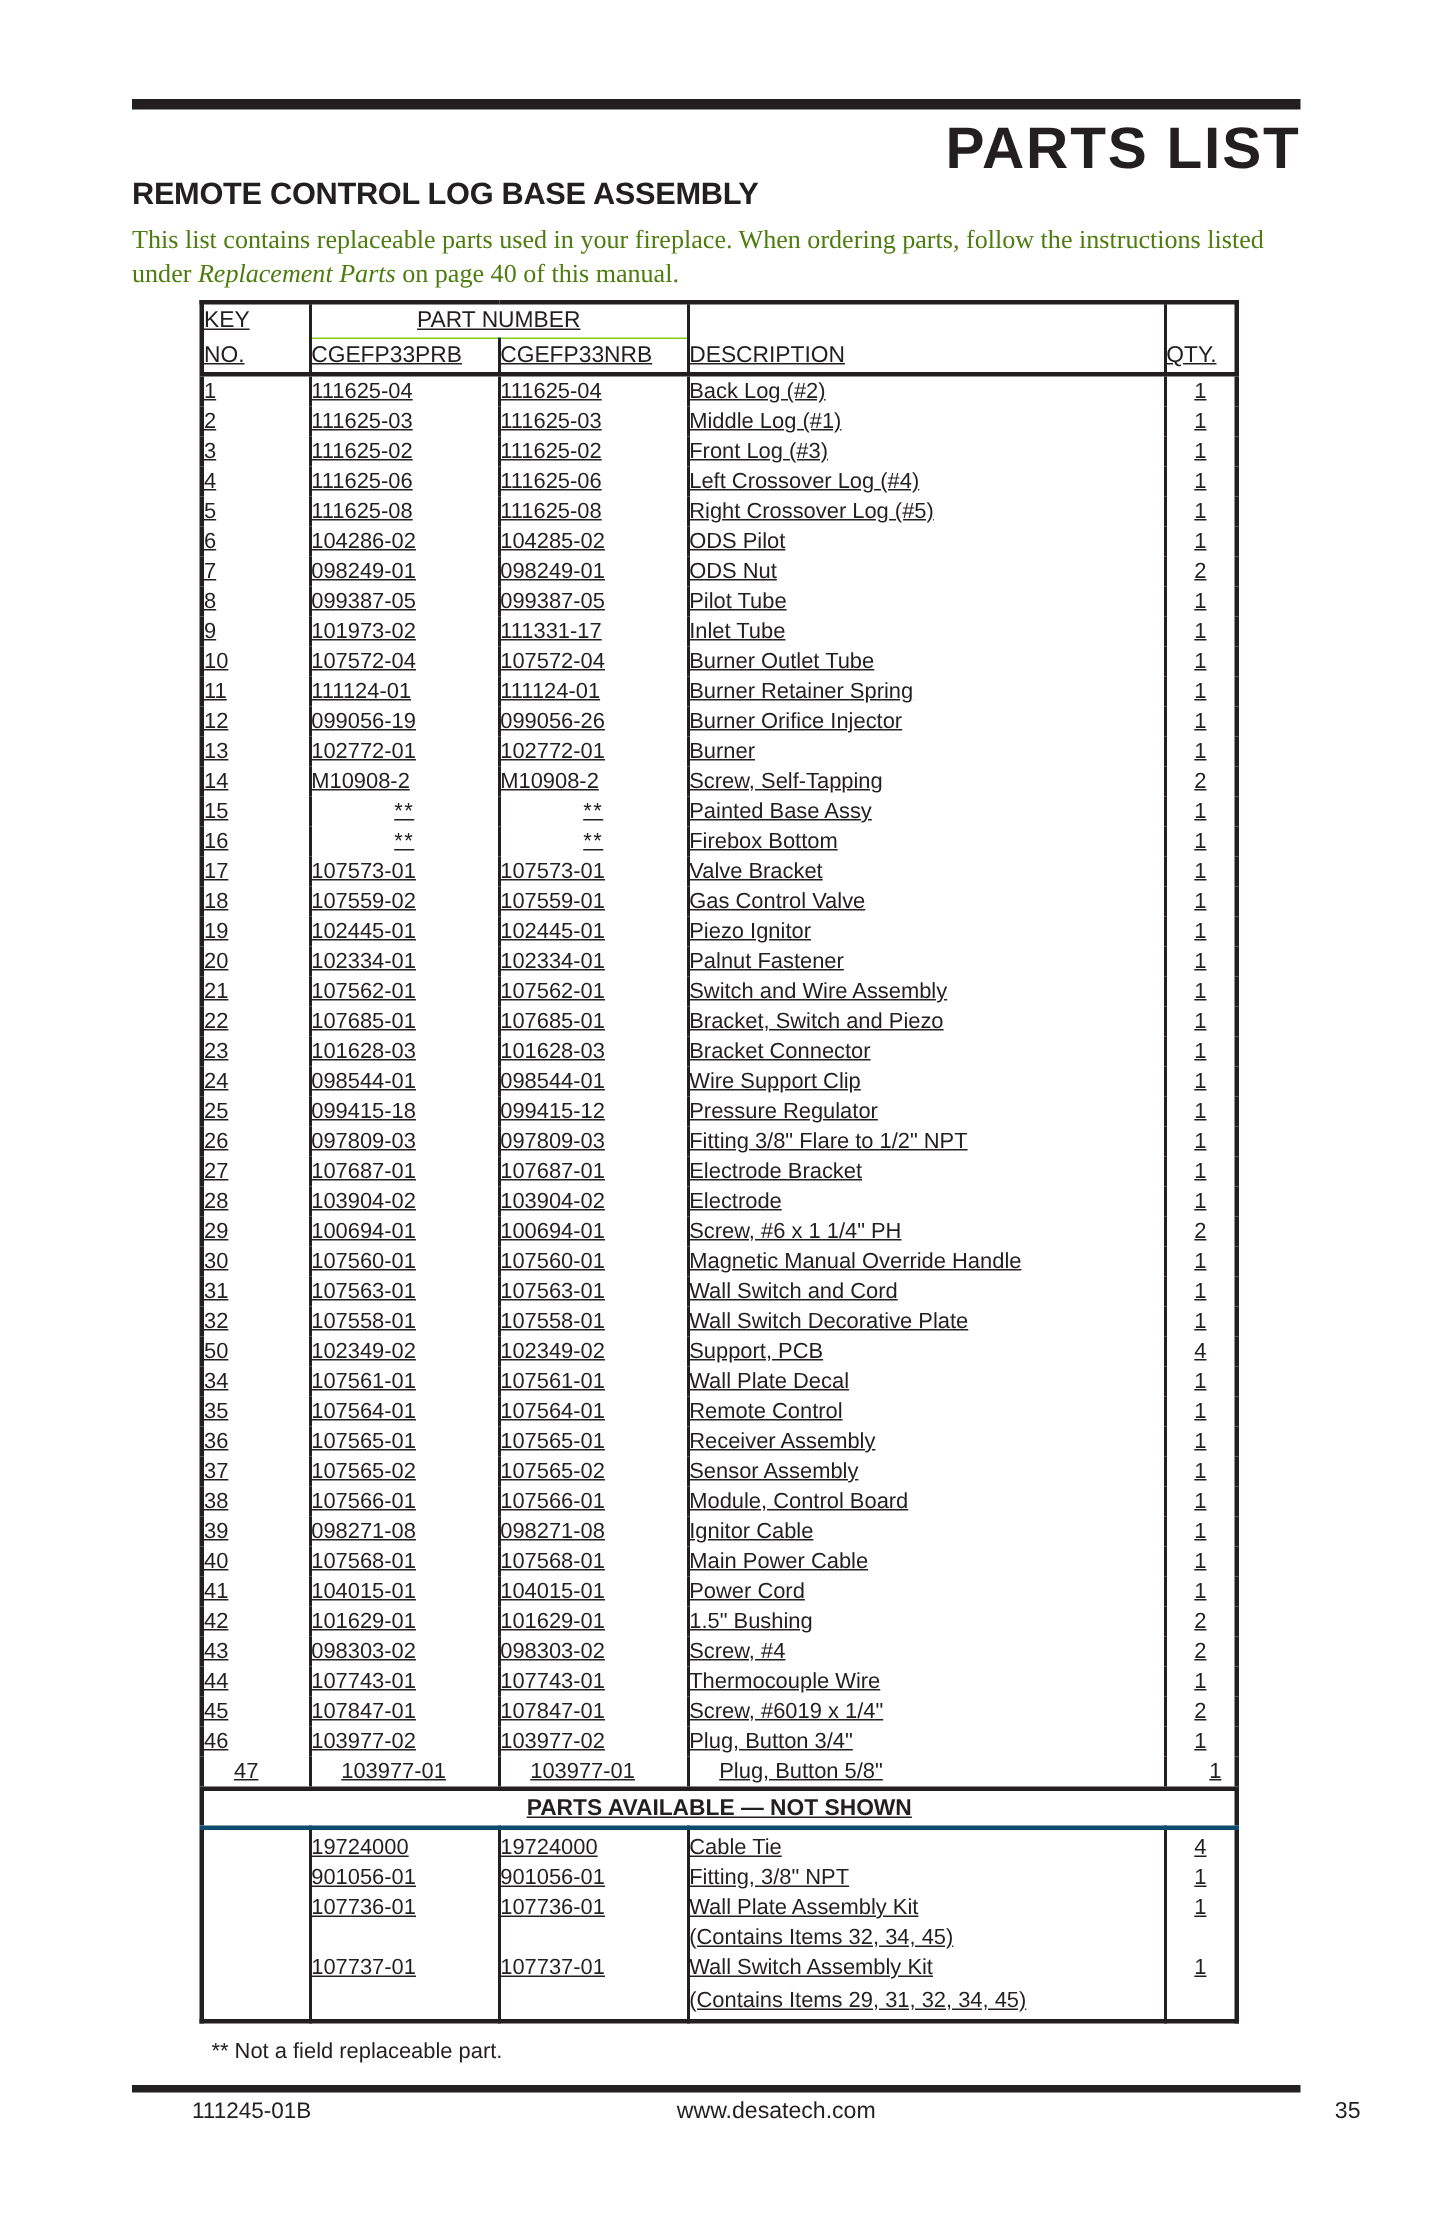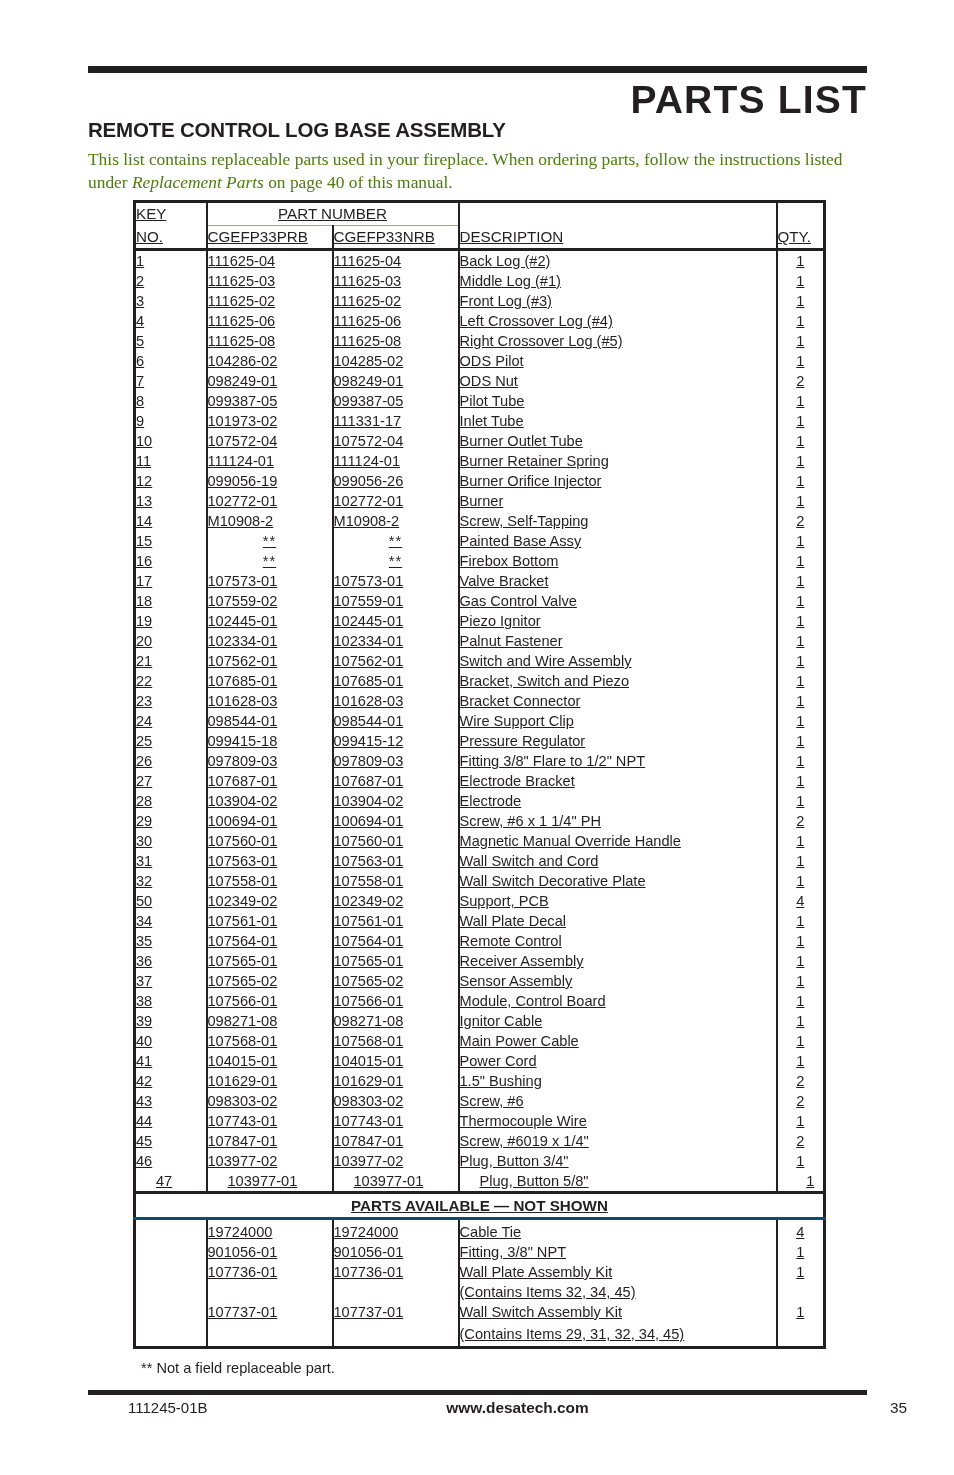--- a/index.html
+++ b/index.html
@@ -176,21 +176,21 @@
     position: absolute;
     left: 0; top: 0;
     font-size: 15px;
   }
   .footer .f-center {
     position: absolute;
     left: 0; top: 0;
     width: 779px;
     text-align: center;
     font-size: 15.4px;
-    font-weight: bold;
+    font-weight: normal;
   }
   .footer .f-right {
     position: absolute;
     right: 0; top: 0;
     font-size: 15.4px;
   }
 </style>
 </head>
 <body>
 
@@ -520,21 +520,21 @@
             <td class="key">42</td>
             <td class="pn1">101629-01</td>
             <td class="pn2">101629-01</td>
             <td class="desc">1.5" Bushing</td>
             <td class="qty">2</td>
           </tr>
           <tr class="part-row">
             <td class="key">43</td>
             <td class="pn1">098303-02</td>
             <td class="pn2">098303-02</td>
-            <td class="desc">Screw, #6</td>
+            <td class="desc">Screw, #4</td>
             <td class="qty">2</td>
           </tr>
           <tr class="part-row">
             <td class="key">44</td>
             <td class="pn1">107743-01</td>
             <td class="pn2">107743-01</td>
             <td class="desc">Thermocouple Wire</td>
             <td class="qty">1</td>
           </tr>
           <tr class="part-row">

